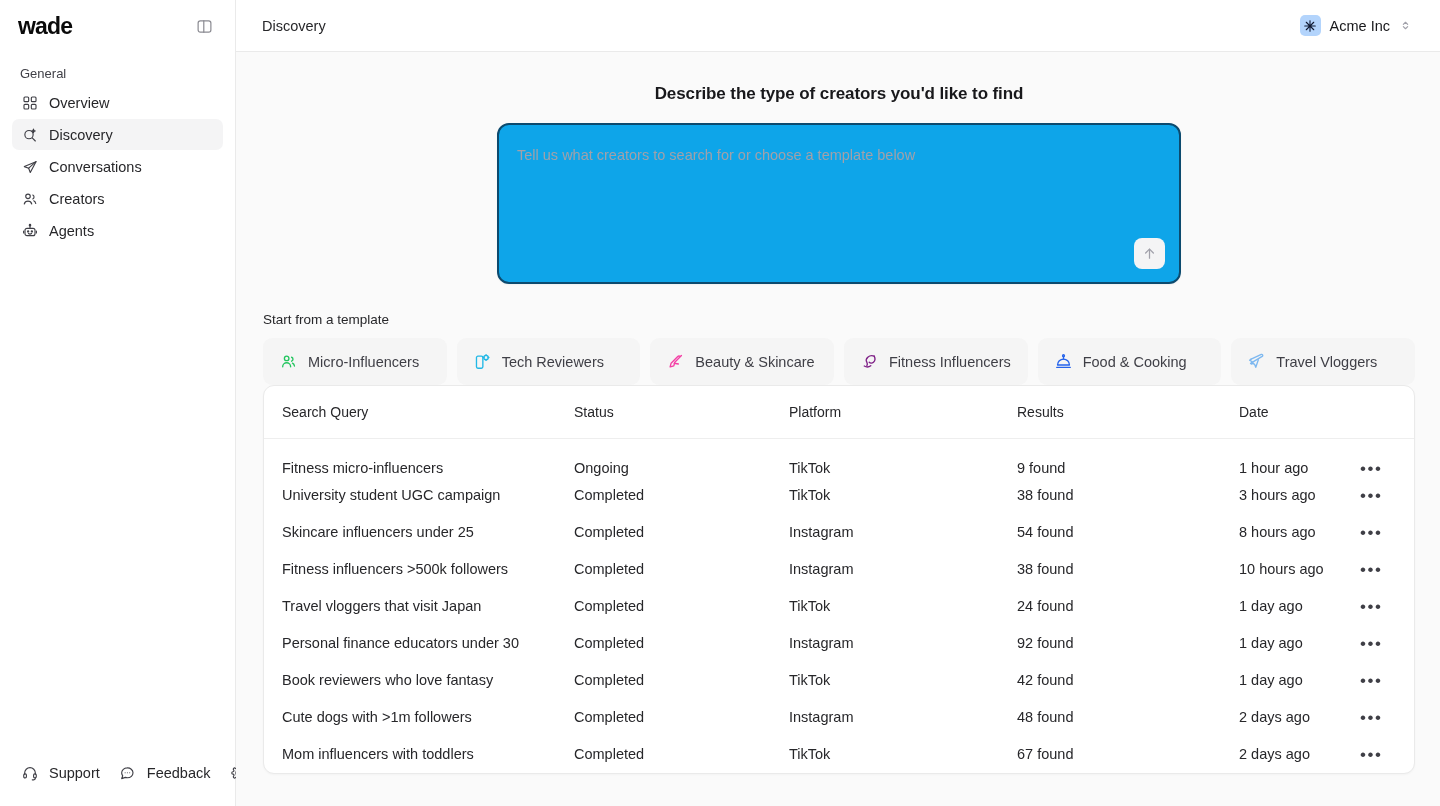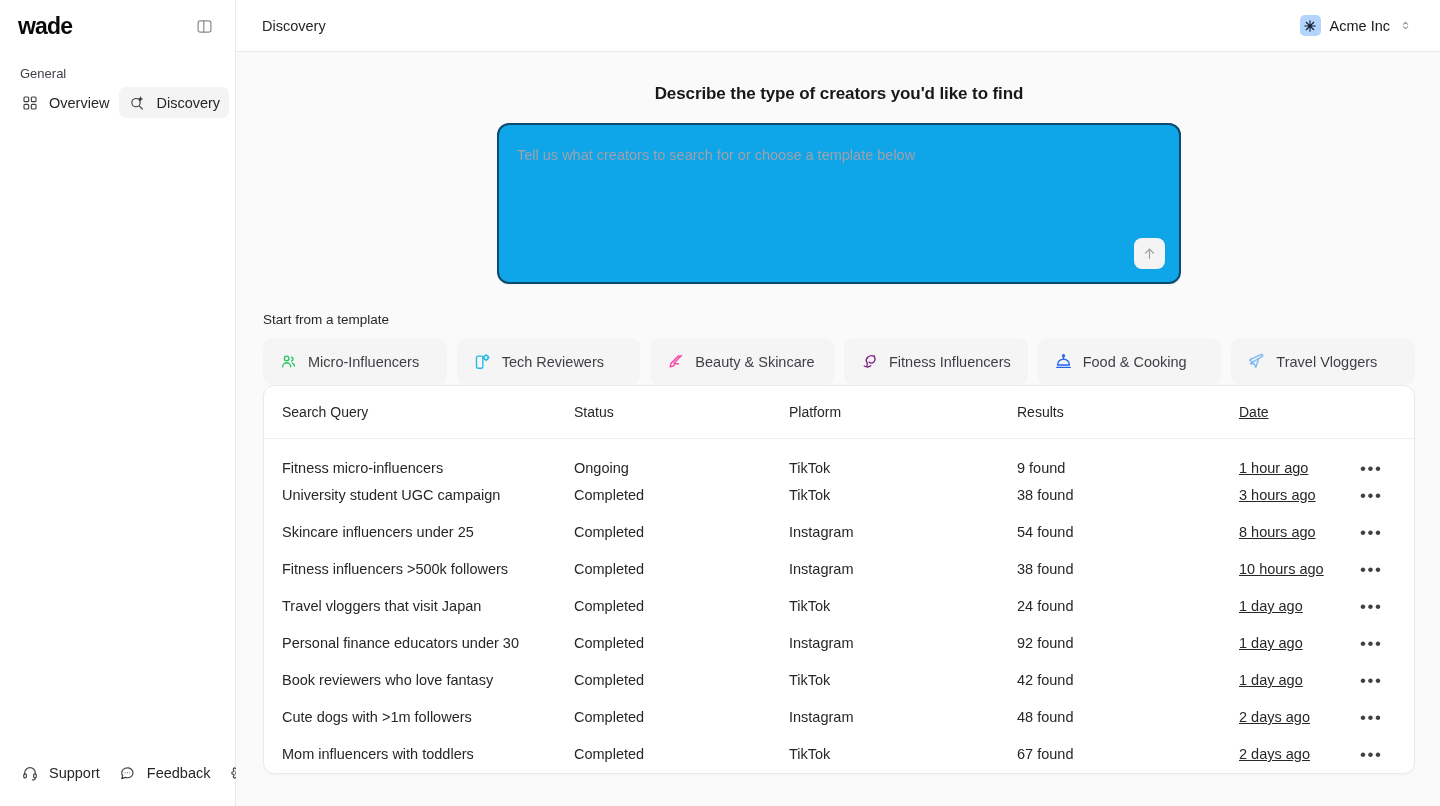--- a/index.html
+++ b/index.html
@@ -29,21 +29,21 @@
   }
   .panel-toggle {
     width: 26px; height: 26px; display: flex;
     align-items: center; justify-content: center;
     border-radius: 5px; cursor: pointer;
   }
 
   .section-label {
     font-size: 13px; color: #3f3f46; padding: 14px 8px 6px 8px;
   }
-  .nav { display: flex; flex-direction: row; gap: 1px; }
+  .nav { display: flex; flex-direction: column; gap: 1px; }
   .nav-item {
     display: flex; align-items: center; gap: 11px;
     height: 31px; padding: 0 9px; border-radius: 7px;
     font-size: 14.5px; color: #27272a; cursor: pointer;
     text-decoration: none;
   }
   .nav-item.active { background: #f4f4f5; }
   .nav-icon {
     width: 17px; height: 17px; flex: 0 0 17px;
     display: flex; align-items: center; justify-content: center;
@@ -150,21 +150,21 @@
   }
   tbody td {
     font-size: 14.5px; color: #27272a;
     padding: 0; height: 37px; vertical-align: middle;
   }
   tbody tr:first-child td { padding-top: 21px; }
   .c-query  { width: 310px; padding-left: 18px !important; }
   .c-status { width: 215px; }
   .c-plat   { width: 228px; }
   .c-res    { width: 222px; }
-  .c-date   { width: 115px; text-decoration: underline; }
+  .c-date   { width: 115px; }
   .c-act    { width: 60px; }
   .row-menu {
     color: #3f3f46; font-size: 17px; letter-spacing: 1.6px;
     cursor: pointer; line-height: 1; user-select: none;
     display: inline-block; padding-left: 6px;
   }
 </style>
 </head>
 <body>
 

